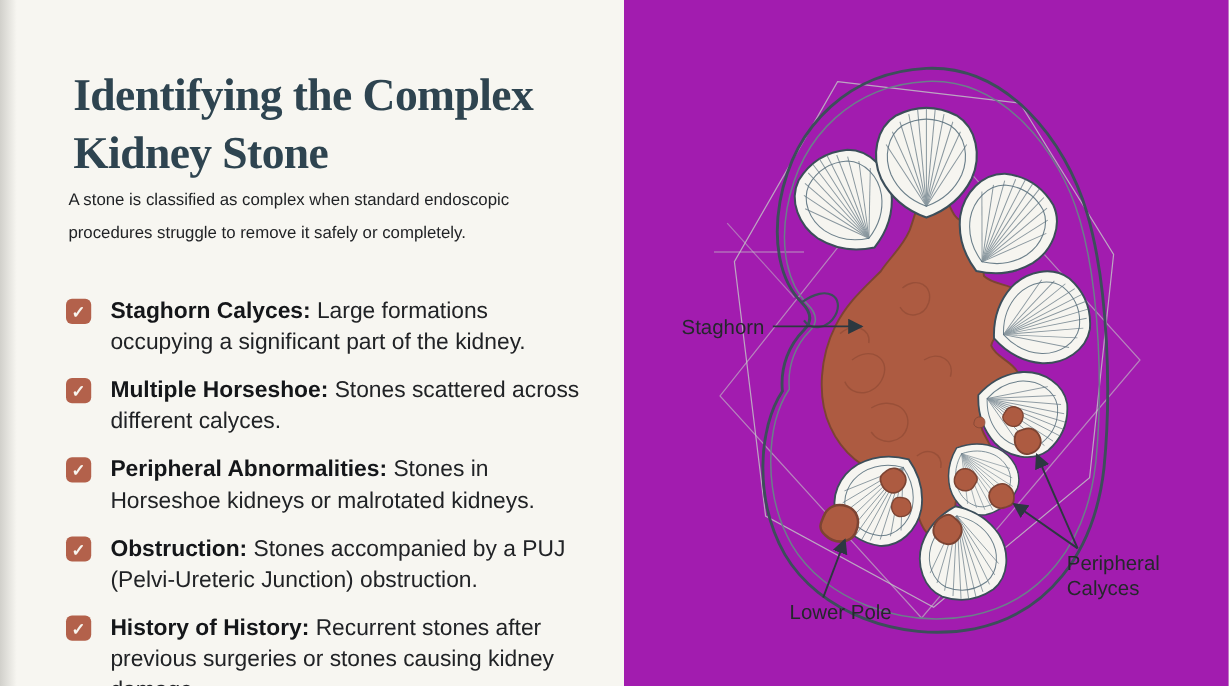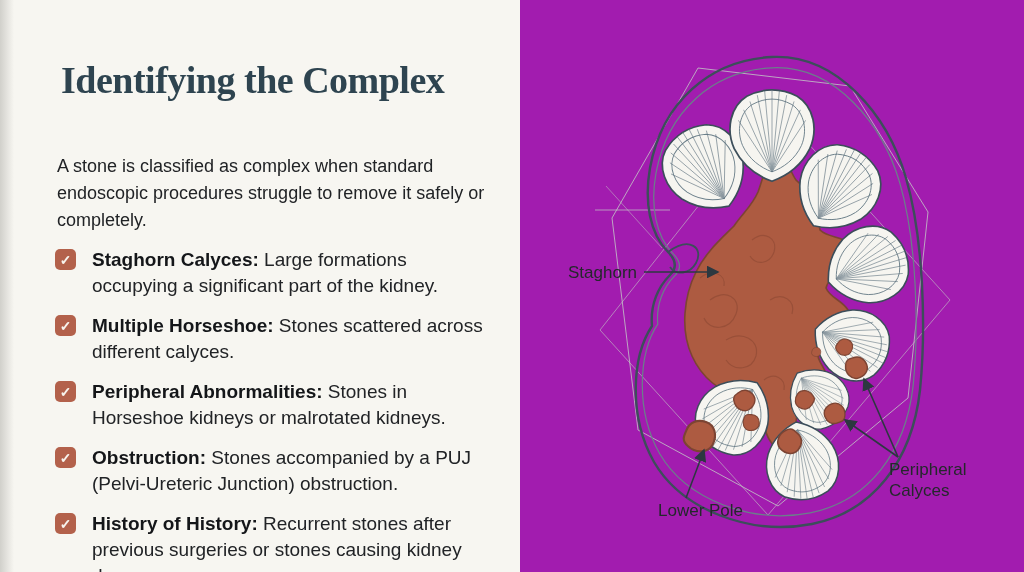--- a/index.html
+++ b/index.html
@@ -24,21 +24,21 @@
     position:absolute;left:57px;top:52px;width:450px;
     font-family:"Liberation Serif", serif;
     font-weight:bold;
     font-size:38px;line-height:48px;
     letter-spacing:-0.5px;
     color:#2e4450;
     margin:4px;
   }
   .intro{
     position:absolute;left:57px;top:153px;width:436px;
-    font-size:18px;line-height:27px;
+    font-size:14px;line-height:27px;
     color:#212326;margin:0;
   }
   .bullets{
     position:absolute;left:55px;top:247px;width:440px;
     list-style:none;margin:0;padding:0;
   }
   .bullets li{
     position:relative;
     padding-left:37px;
     margin-bottom:14px;
@@ -67,20 +67,21 @@
 </head>
 <body>
 
 <div class="slide">
 
   <div class="left-panel">
     <div class="edge-shade"></div>
 
     <h1 class="title">
       <span>Identifying the Complex</span><br>
+      <span>Kidney Stone</span>
     </h1>
 
     <p class="intro">A stone is classified as complex when standard endoscopic procedures struggle to remove it safely or completely.</p>
 
     <ul class="bullets">
       <li>
         <span class="checkbox">✓</span>
         <b>Staghorn Calyces:</b>
         <span>Large formations occupying a significant part of the kidney.</span>
       </li>

